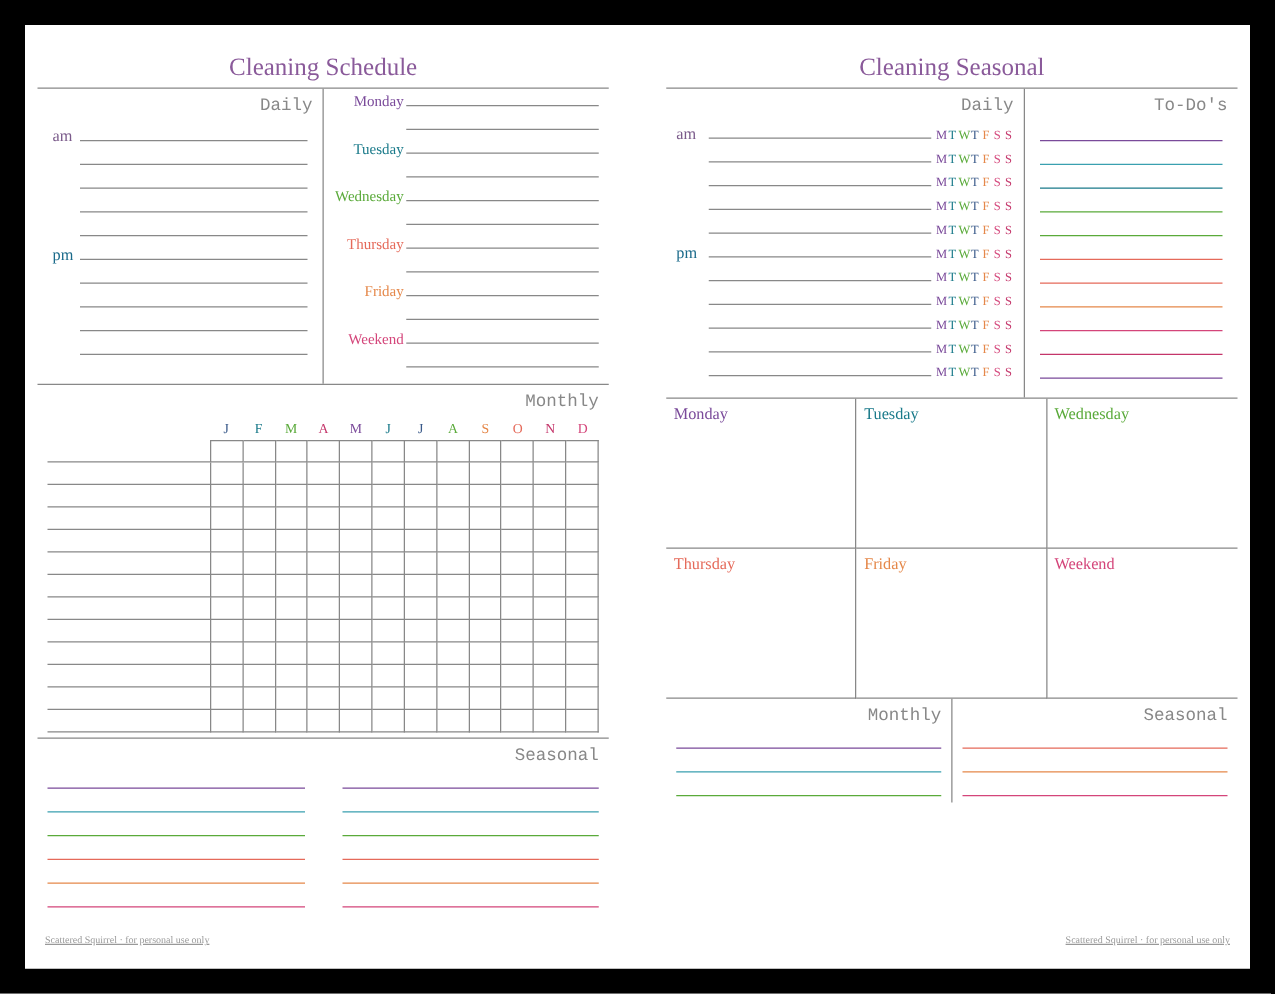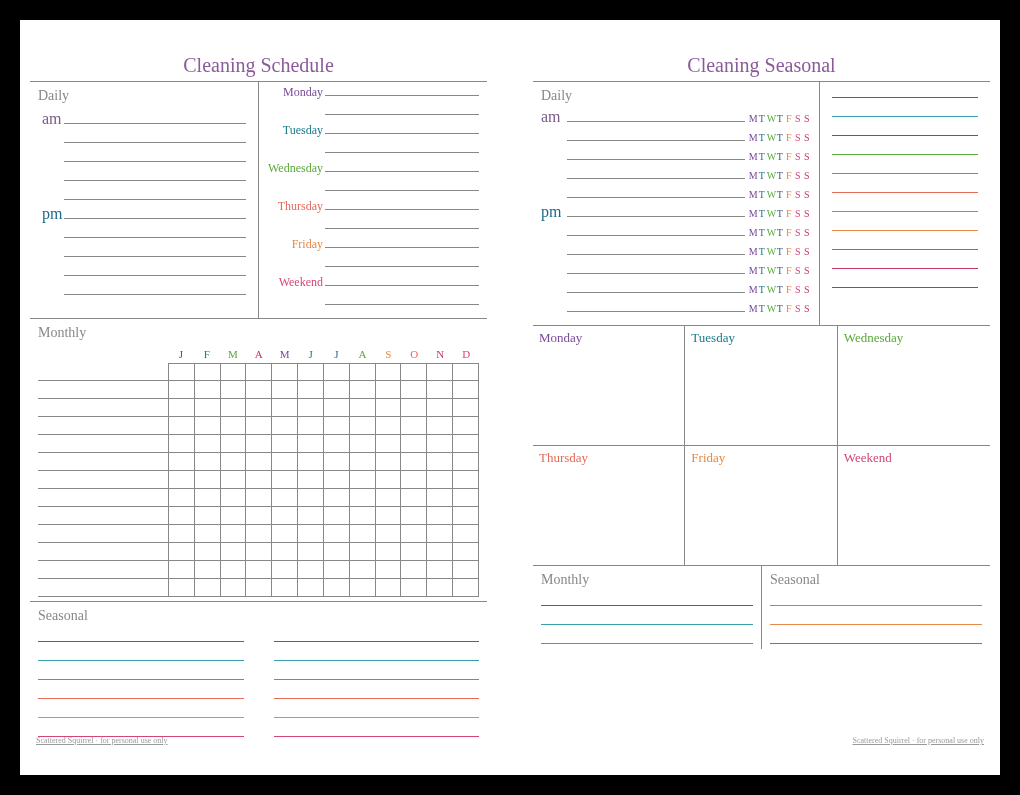--- a/index.html
+++ b/index.html
@@ -1,27 +1,27 @@
 <!DOCTYPE html>
 <html><head>
 <meta charset="utf-8">
 <style>
 * { box-sizing: border-box; margin: 0; padding: 0; }
 body { background: #fff; font-family: 'Segoe UI', 'Helvetica Neue', Arial, sans-serif; }
 .outer { width: 1020px; height: 795px; background: #000; padding: 20px; }
-.spread { width: 980px; height: 755px; background: #fff; display: flex; gap: 46px; padding: 26px 10px; }
+.spread { width: 980px; height: 755px; background: #fff; display: flex; gap: 46px; padding: 15px 10px; }
 .page { flex: 1; background: #fff; position: relative; }
 .page-title { text-align: center; font-family: 'Brush Script MT', cursive; font-size: 20px; color: #8a5a9a; padding: 8px 0 4px 0; border-bottom: 1px solid #888; margin-bottom: 0; }
-.section-label { font-family: Liberation Serif, serif; font-size: 14px; color: #888; text-align: left; padding: 6px 0 4px 0; }
+.section-label { font-family: Liberation Mono, monospace; font-size: 14px; color: #888; text-align: right; padding: 6px 0 4px 0; }
 .top-row { display: flex; border-bottom: 1px solid #888; }
 .top-col { flex: 1; padding: 0 8px 8px 8px; }
 .top-col + .top-col { border-left: 1px solid #888; }
 .daily-lines { padding: 2px 4px; }
 .daily-row { display: flex; align-items: baseline; height: 19px; }
-.daily-label { width: 22px; font-family: 'Brush Script MT', cursive; font-size: 16px; color: #666; }
+.daily-label { width: 22px; font-family: 'Brush Script MT', cursive; font-size: 13px; color: #666; }
 .daily-label.am { color: #7a5a8a; }
 .daily-label.pm { color: #1a6a8a; }
 .blank-line { flex: 1; border-bottom: 1px solid #888; height: 14px; }
 .weekly-row { display: flex; align-items: baseline; height: 19px; }
 .day-label { width: 58px; text-align: right; font-family: 'Brush Script MT', cursive; font-size: 12px; padding-right: 2px; }
 .weekly-row .blank-line { height: 14px; }
 .monthly-section { padding: 0 8px 4px 8px; border-bottom: 1px solid #888; }
 .monthly-grid { display: flex; }
 .monthly-tasks { width: 130px; }
 .monthly-task-row { height: 18px; border-bottom: 1px solid #888; }
@@ -577,20 +577,21 @@
                   <span class="wl c-green">W</span>
                   <span class="wl c-navy">T</span>
                   <span class="wl c-orange">F</span>
                   <span class="wl c-pink">S</span>
                   <span class="wl c-magenta">S</span>
                 </span>
               </div>
             </div>
   </div>
   <div class="top-col" style="flex:0.8">
+    <div class="section-label">To-Do's</div>
     <div class="todo-lines" id="todo-lines">
               <div class="todo-line">
                 <span class="color-line bc-purple" style="flex:1;margin-bottom:0"></span>
               </div>
               <div class="todo-line">
                 <span class="color-line bc-cyan" style="flex:1;margin-bottom:0"></span>
               </div>
               <div class="todo-line">
                 <span class="color-line bc-teal" style="flex:1;margin-bottom:0"></span>
               </div>

